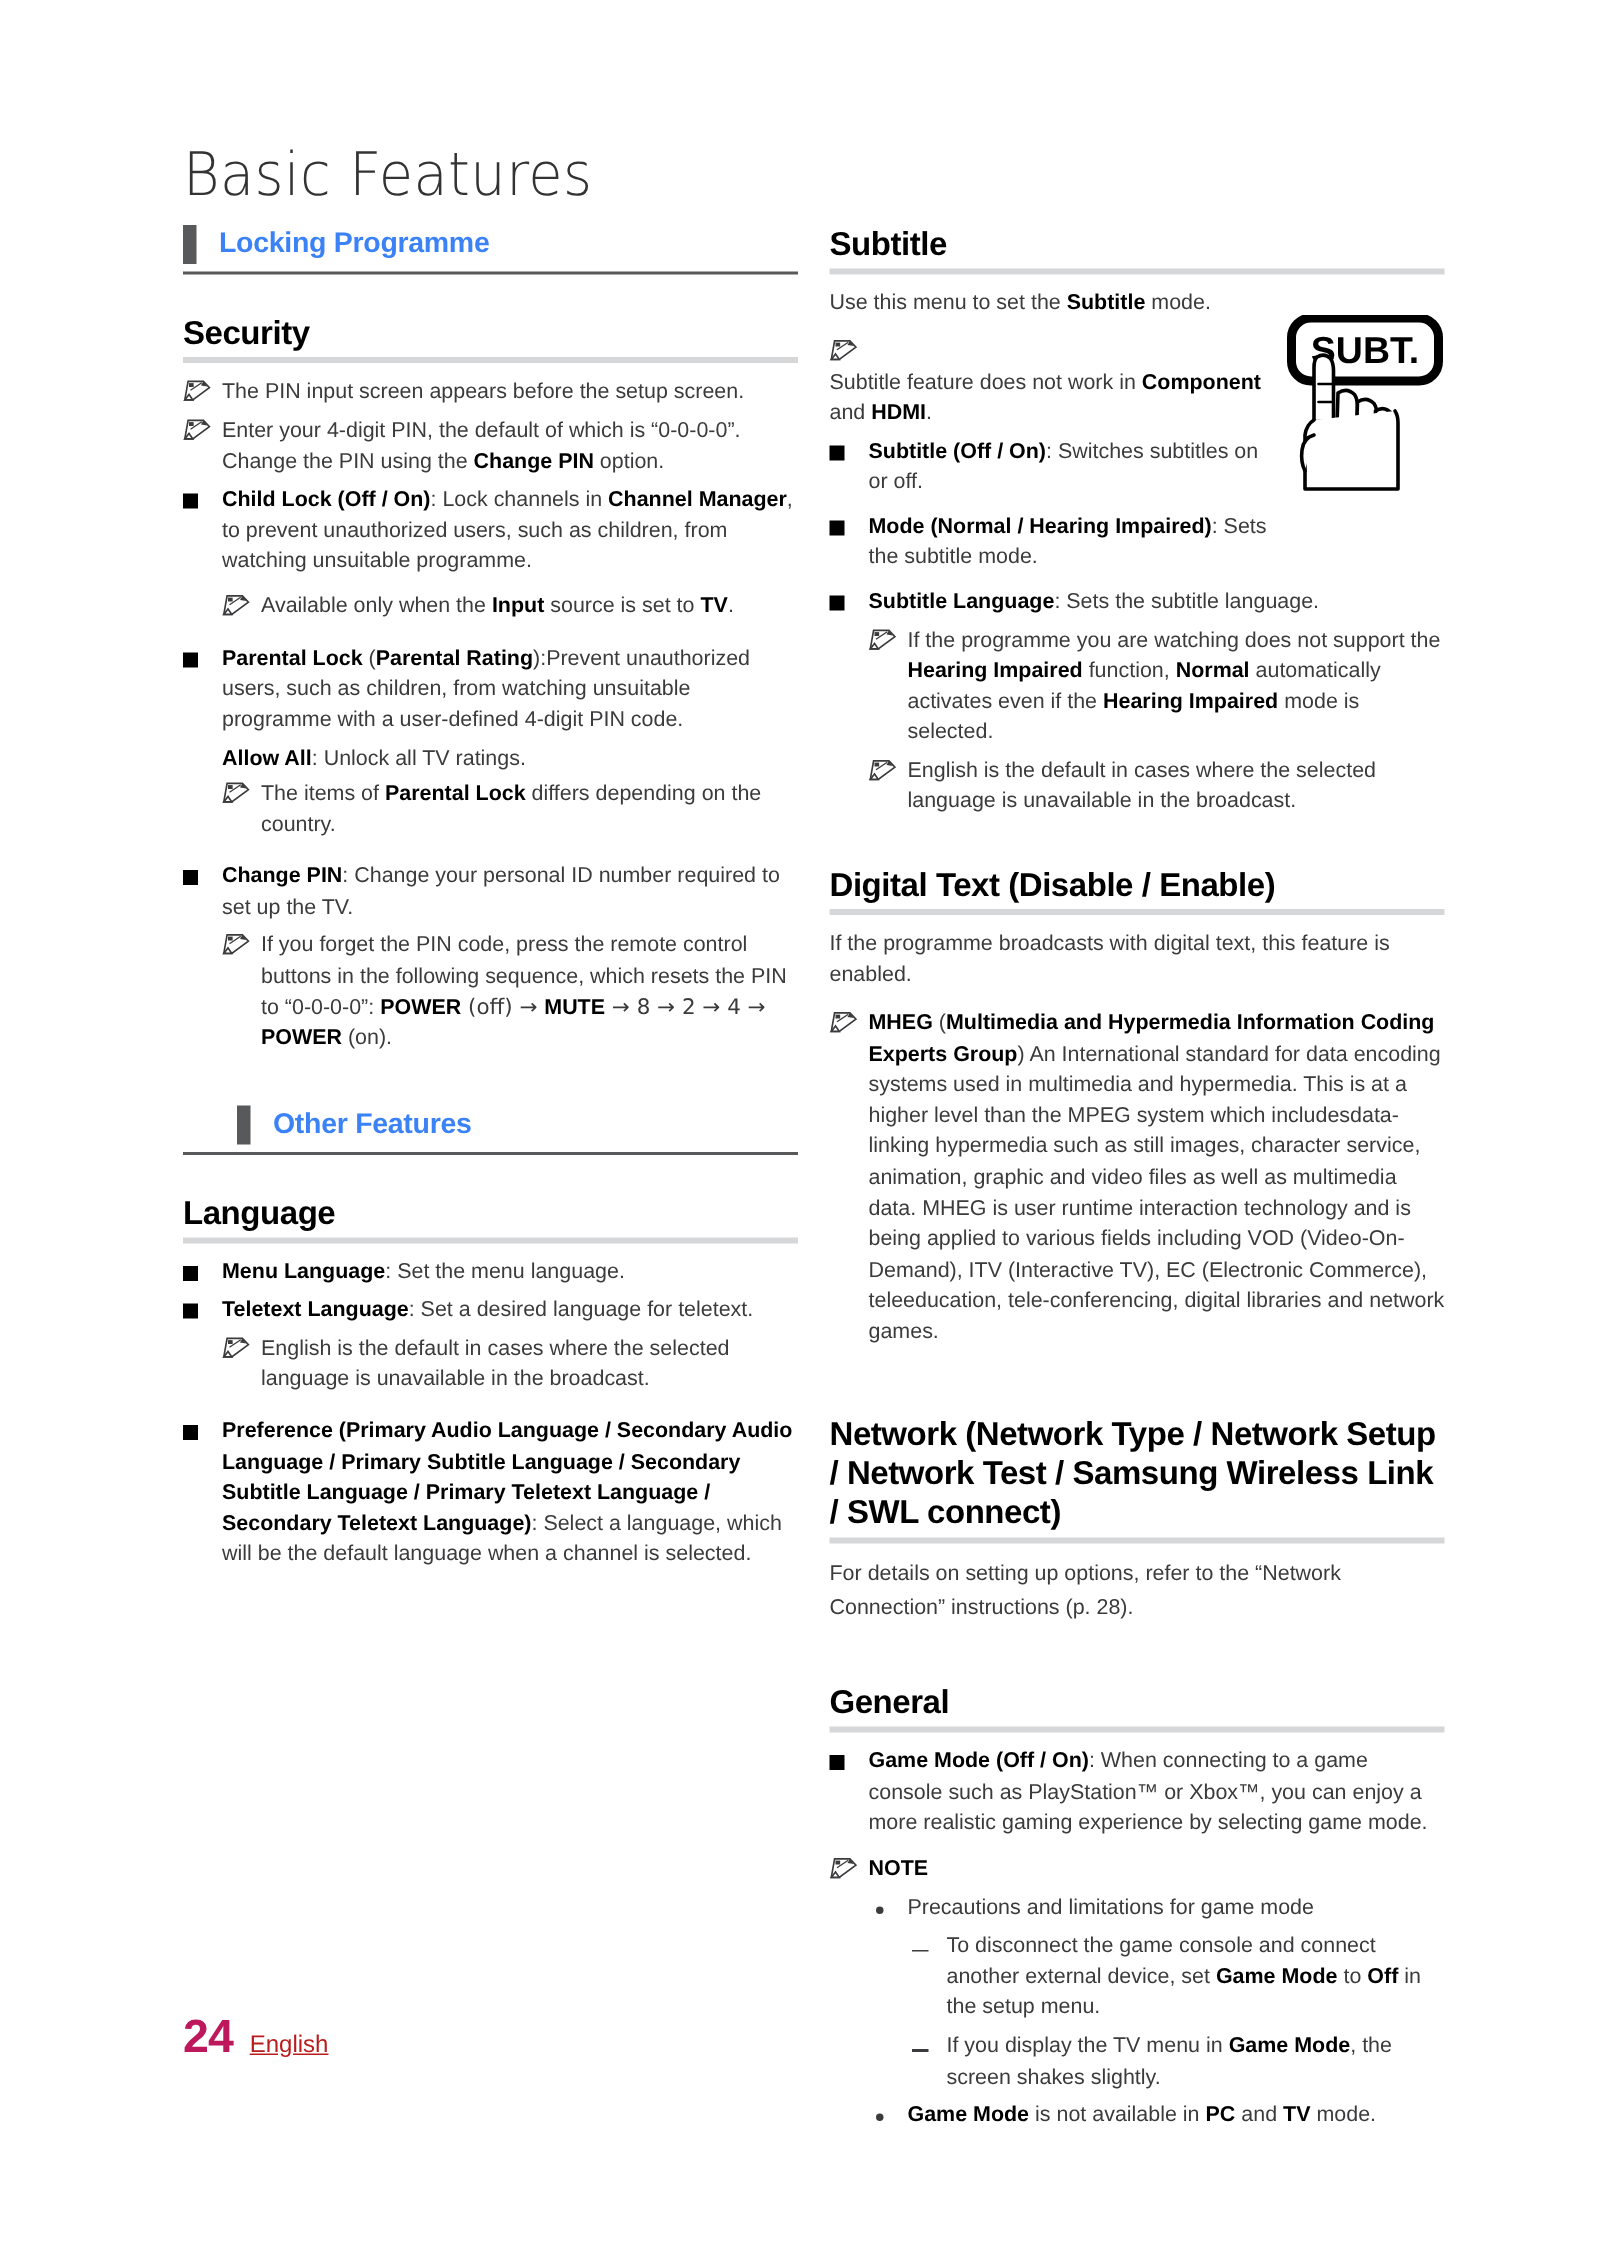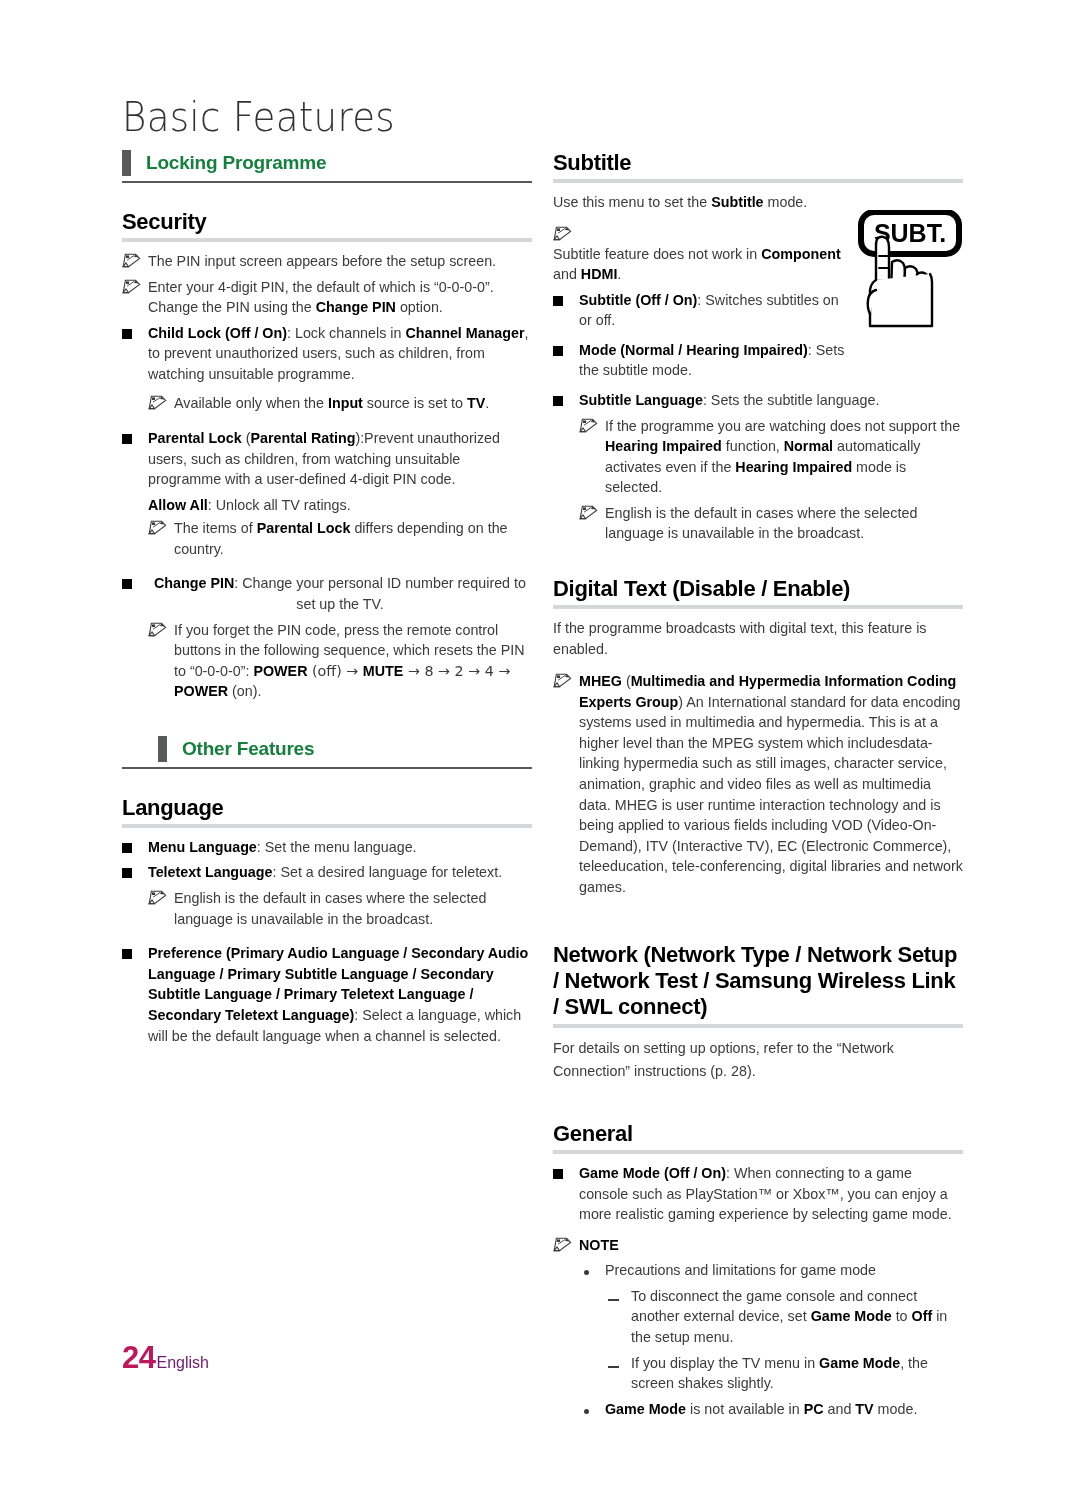--- a/index.html
+++ b/index.html
@@ -55,21 +55,21 @@
   .bar-heading .marker {
     width: 9px;
     height: 26px;
     background: #58595b;
     flex: 0 0 auto;
   }
   .bar-heading .bh-text {
     font-size: 19px;
     font-weight: bold;
     margin-left: 15px;
-    color: #15803d;
+    color: #3b82f6;
     letter-spacing: -0.2px;
   }
 
   
   .sub-heading {
     font-size: 22px;
     font-weight: bold;
     color: #000;
     border-bottom: 4px solid #d6d7d9;
     padding-bottom: 3px;
@@ -158,22 +158,23 @@
     align-items: baseline;
   }
   .footer .pnum {
     font-size: 31px;
     font-weight: bold;
     color: #be185d;
     letter-spacing: -0.5px;
   }
   .footer .plang {
     font-size: 16px;
-    color: #701a75;
-    margin-left: 1px;
+    color: #b91c1c;
+    margin-left: 11px;
+    text-decoration: underline;
   }
   .arrow { font-family: "DejaVu Sans", sans-serif; }
 </style>
 </head>
 <body>
 
 <div class="page">
 
   <div class="page-title">Basic Features</div>
 
@@ -245,21 +246,21 @@
           <path d="M3.4 1.2 L13.6 1.2 L17.6 5.4 L6.5 13.6 L1.2 13.6 Z" fill="#fff" stroke="#3b3b3d" stroke-width="1.1"></path>
           <path d="M13.6 1.2 L12.0 4.0 L16.2 4.6 Z" fill="#3b3b3d"></path>
           <path d="M1.2 13.6 L4.0 10.0 L6.5 13.6 Z" fill="#fff" stroke="#3b3b3d" stroke-width="1.1"></path>
           <rect x="4.0" y="2.4" width="3.1" height="2.6" fill="#3b3b3d"></rect>
           <path d="M5.0 7.2 L12.5 2.2" stroke="#3b3b3d" stroke-width="0.9"></path>
         </svg>
       </span>
       <span class="body"><span>The items of </span><b>Parental Lock</b><span> differs depending on the country.</span></span>
     </div>
 
-    <div class="row tight" style="margin-top:14px;text-align:center;">
+    <div class="row tight" style="margin-top:14px;">
       <span class="glyph"><span class="sq"></span></span>
       <span class="body"><b>Change PIN</b><span>: Change your personal ID number required to set up the TV.</span></span>
     </div>
 
     <div class="row indent1">
       <span class="glyph">
         <svg width="19" height="15" viewBox="0 0 19 15" aria-hidden="true">
           <path d="M3.4 1.2 L13.6 1.2 L17.6 5.4 L6.5 13.6 L1.2 13.6 Z" fill="#fff" stroke="#3b3b3d" stroke-width="1.1"></path>
           <path d="M13.6 1.2 L12.0 4.0 L16.2 4.6 Z" fill="#3b3b3d"></path>
           <path d="M1.2 13.6 L4.0 10.0 L6.5 13.6 Z" fill="#fff" stroke="#3b3b3d" stroke-width="1.1"></path>

